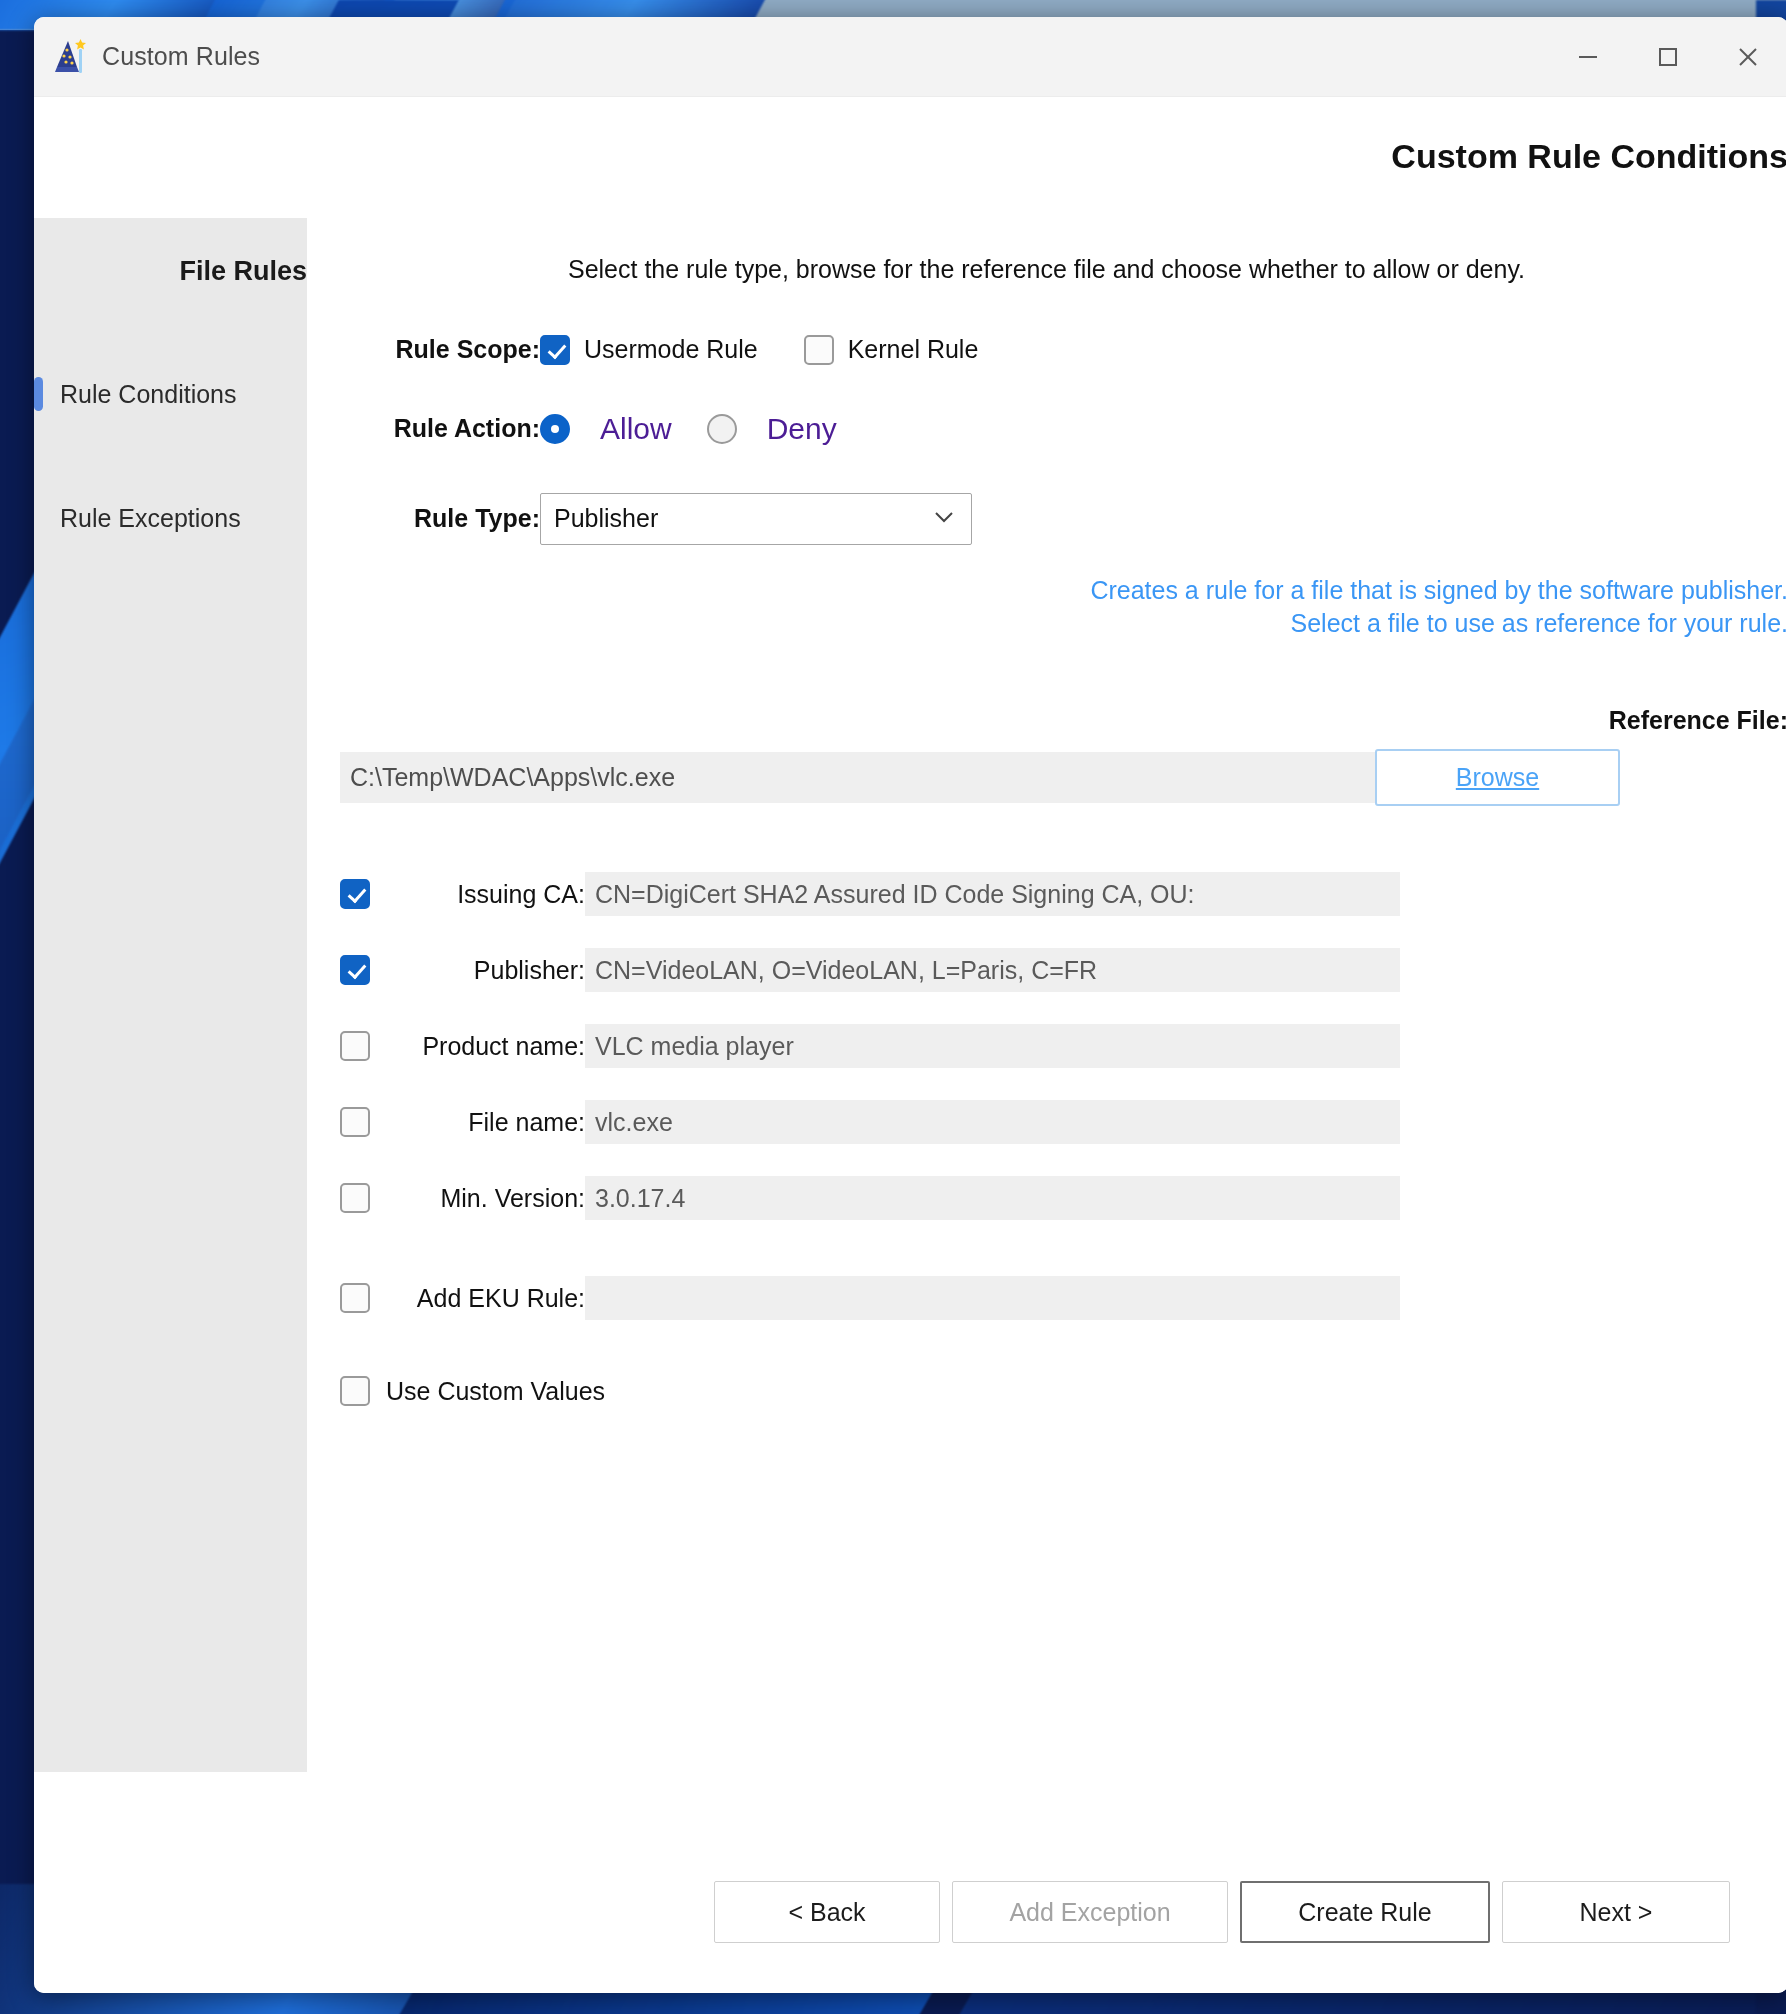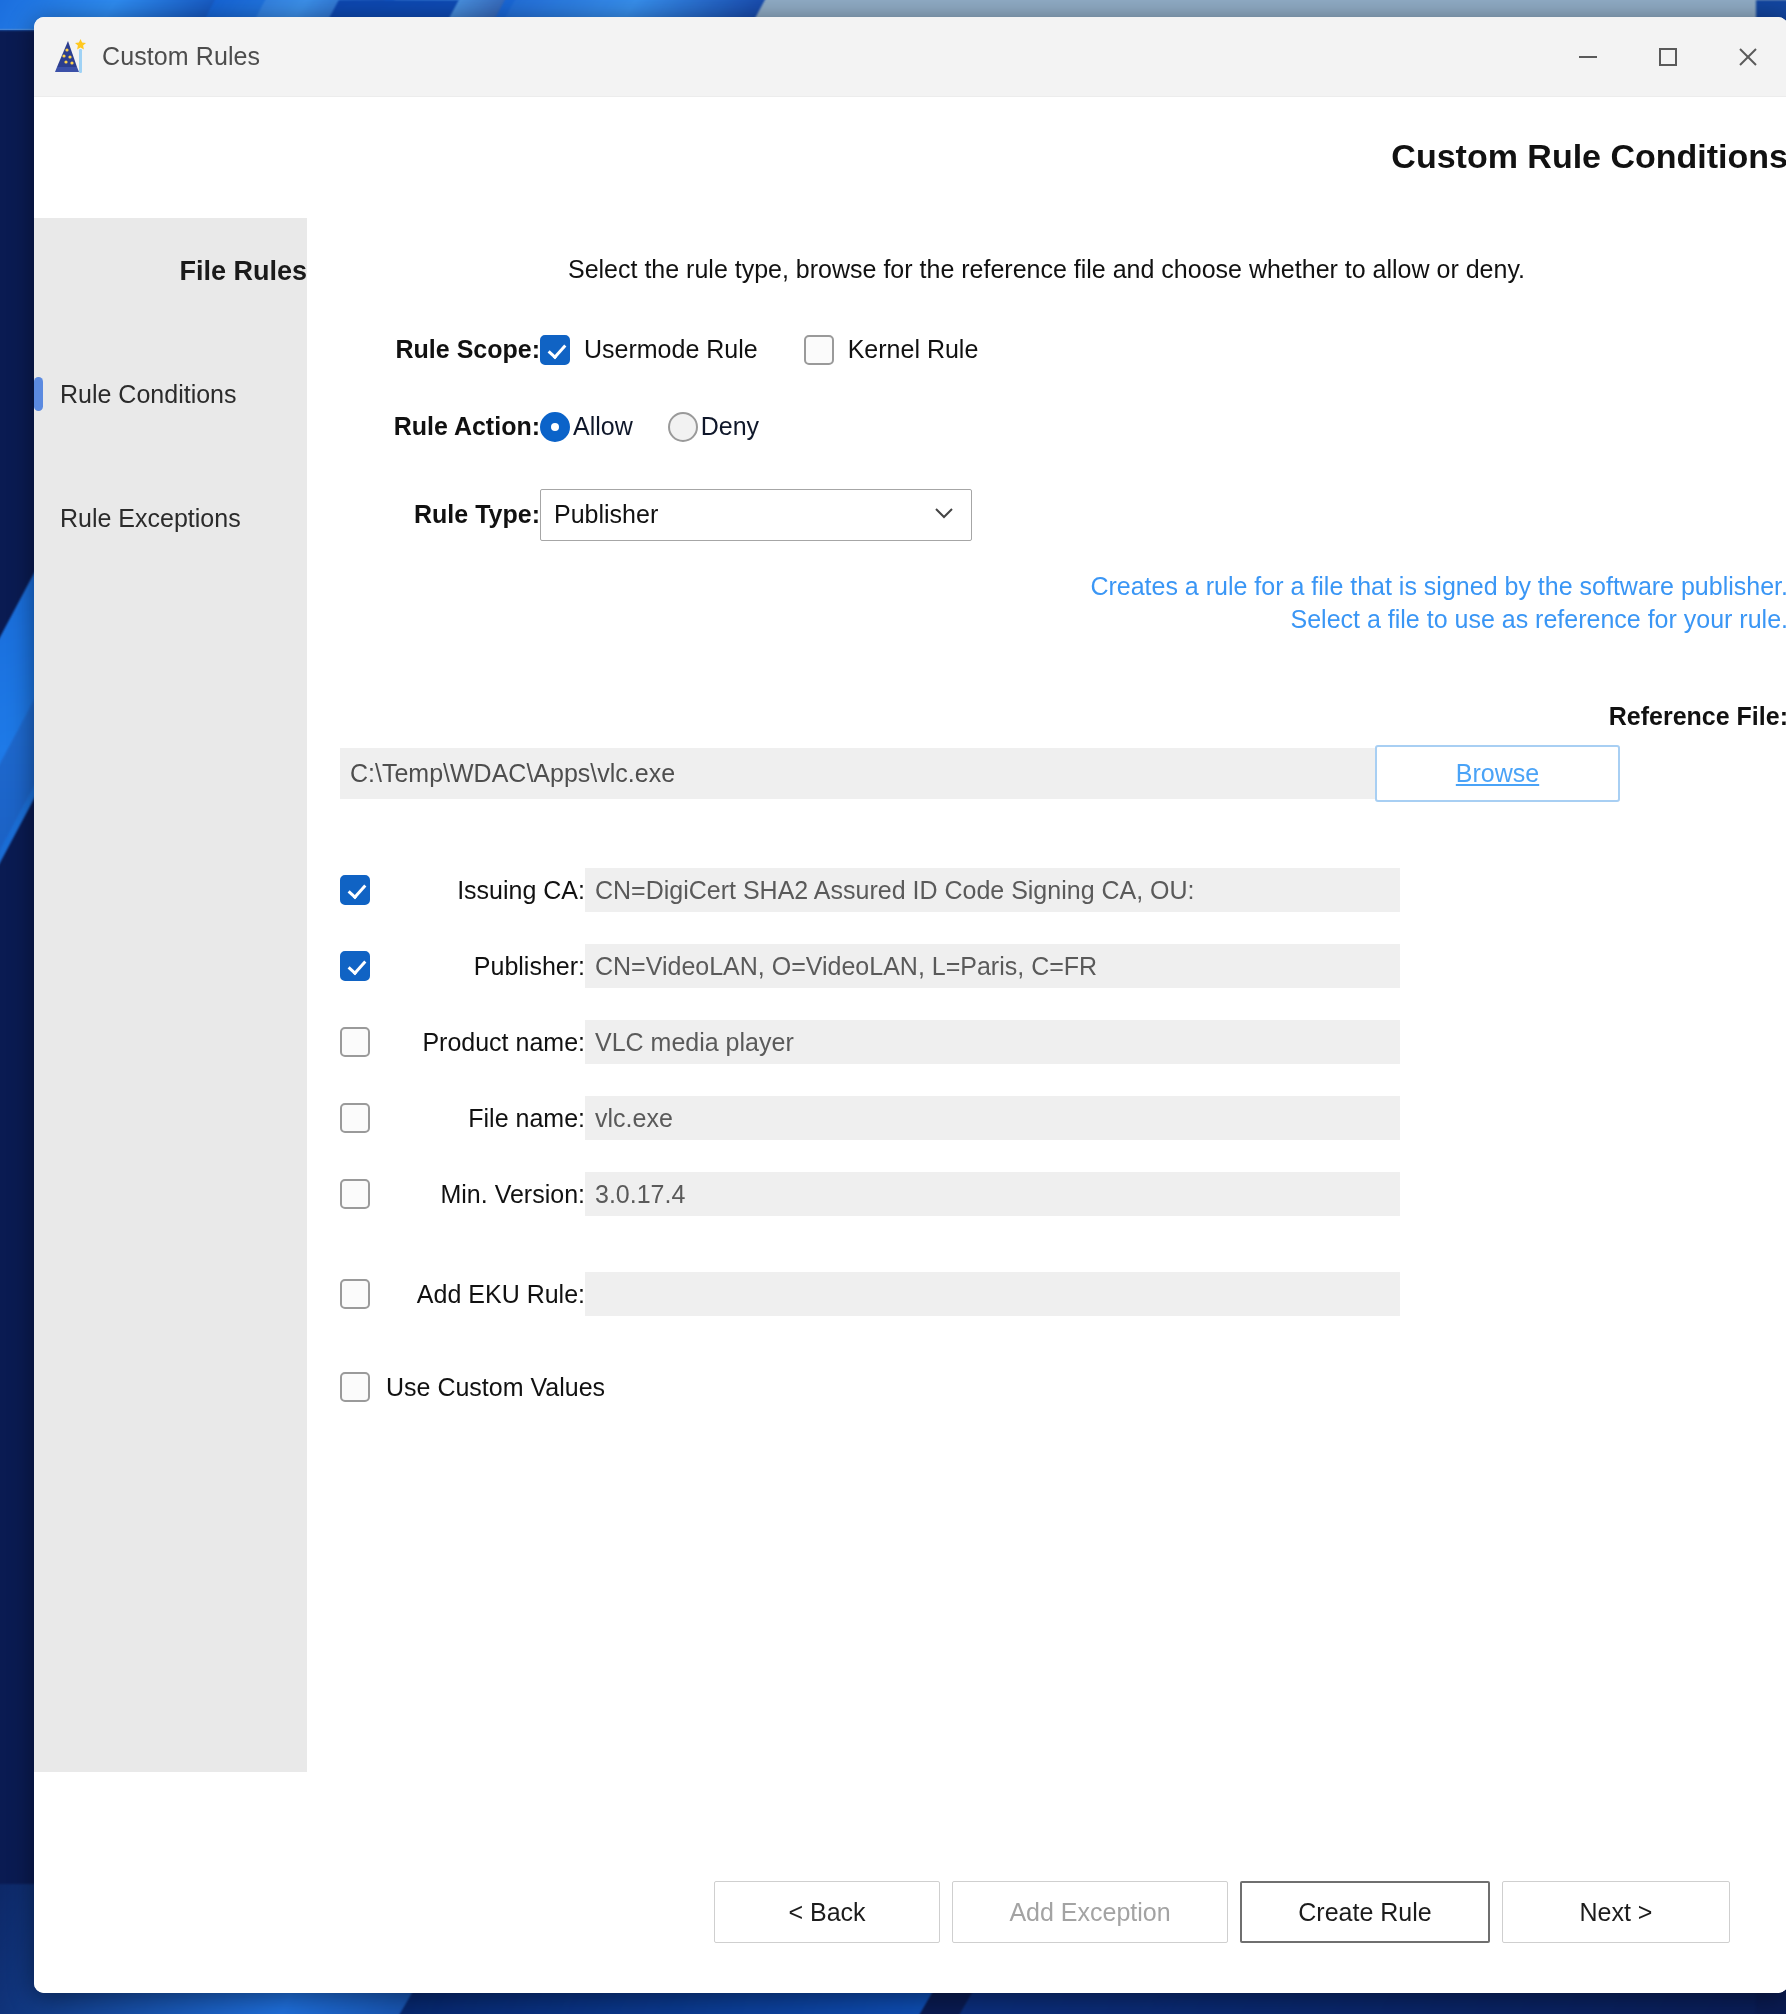--- a/index.html
+++ b/index.html
@@ -218,21 +218,21 @@
     border-color: #0b63c9;
   }
   .rdo.selected::after {
     content: "";
     position: absolute;
     left: 9px; top: 9px;
     width: 8px; height: 8px;
     border-radius: 50%;
     background: #ffffff;
   }
-  .rdo-label { font-size: 25px; color: #0f172a; margin-left: 3px; }
+  .rdo-label { font-size: 30px; color: #4c1d95; margin-left: 30px; }
   .rdo-group { display: flex; align-items: center; }
   .rdo-group + .rdo-group { margin-left: 35px; }
 
   
   #rule-type-select {
     width: 432px;
     height: 52px;
     border: 1px solid #a6a6a6;
     background: #fff;
     border-radius: 2px;

